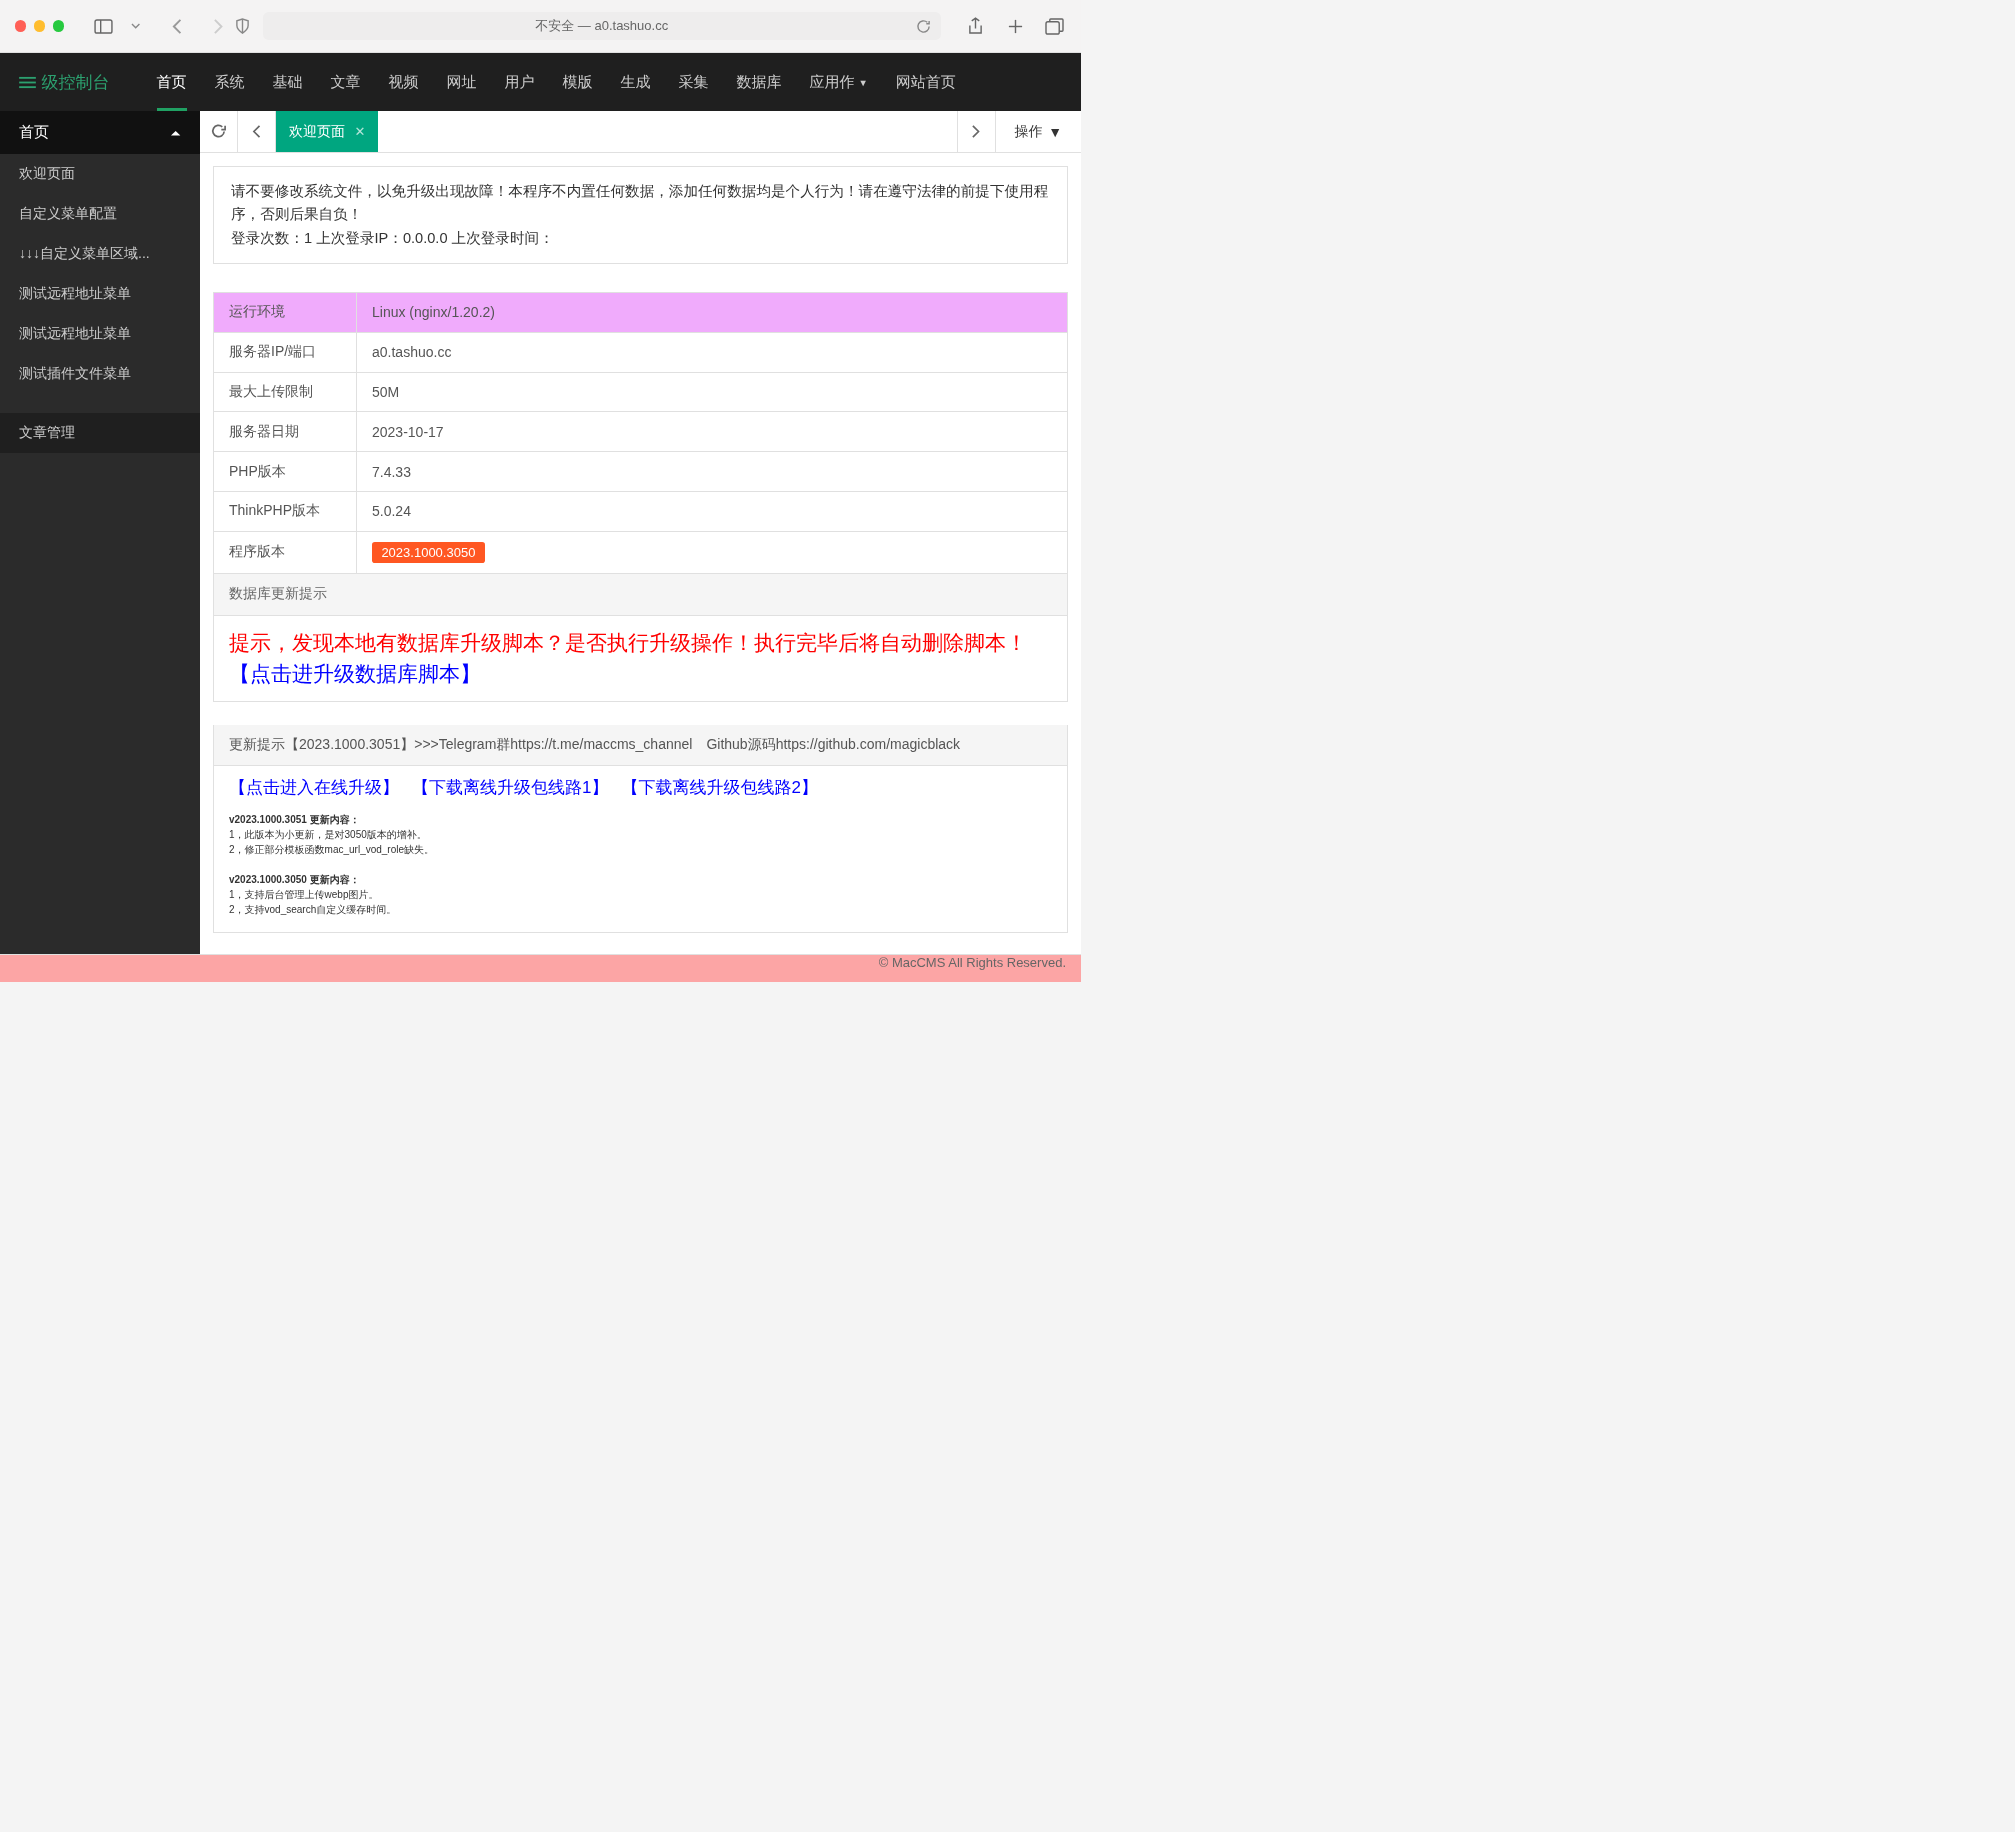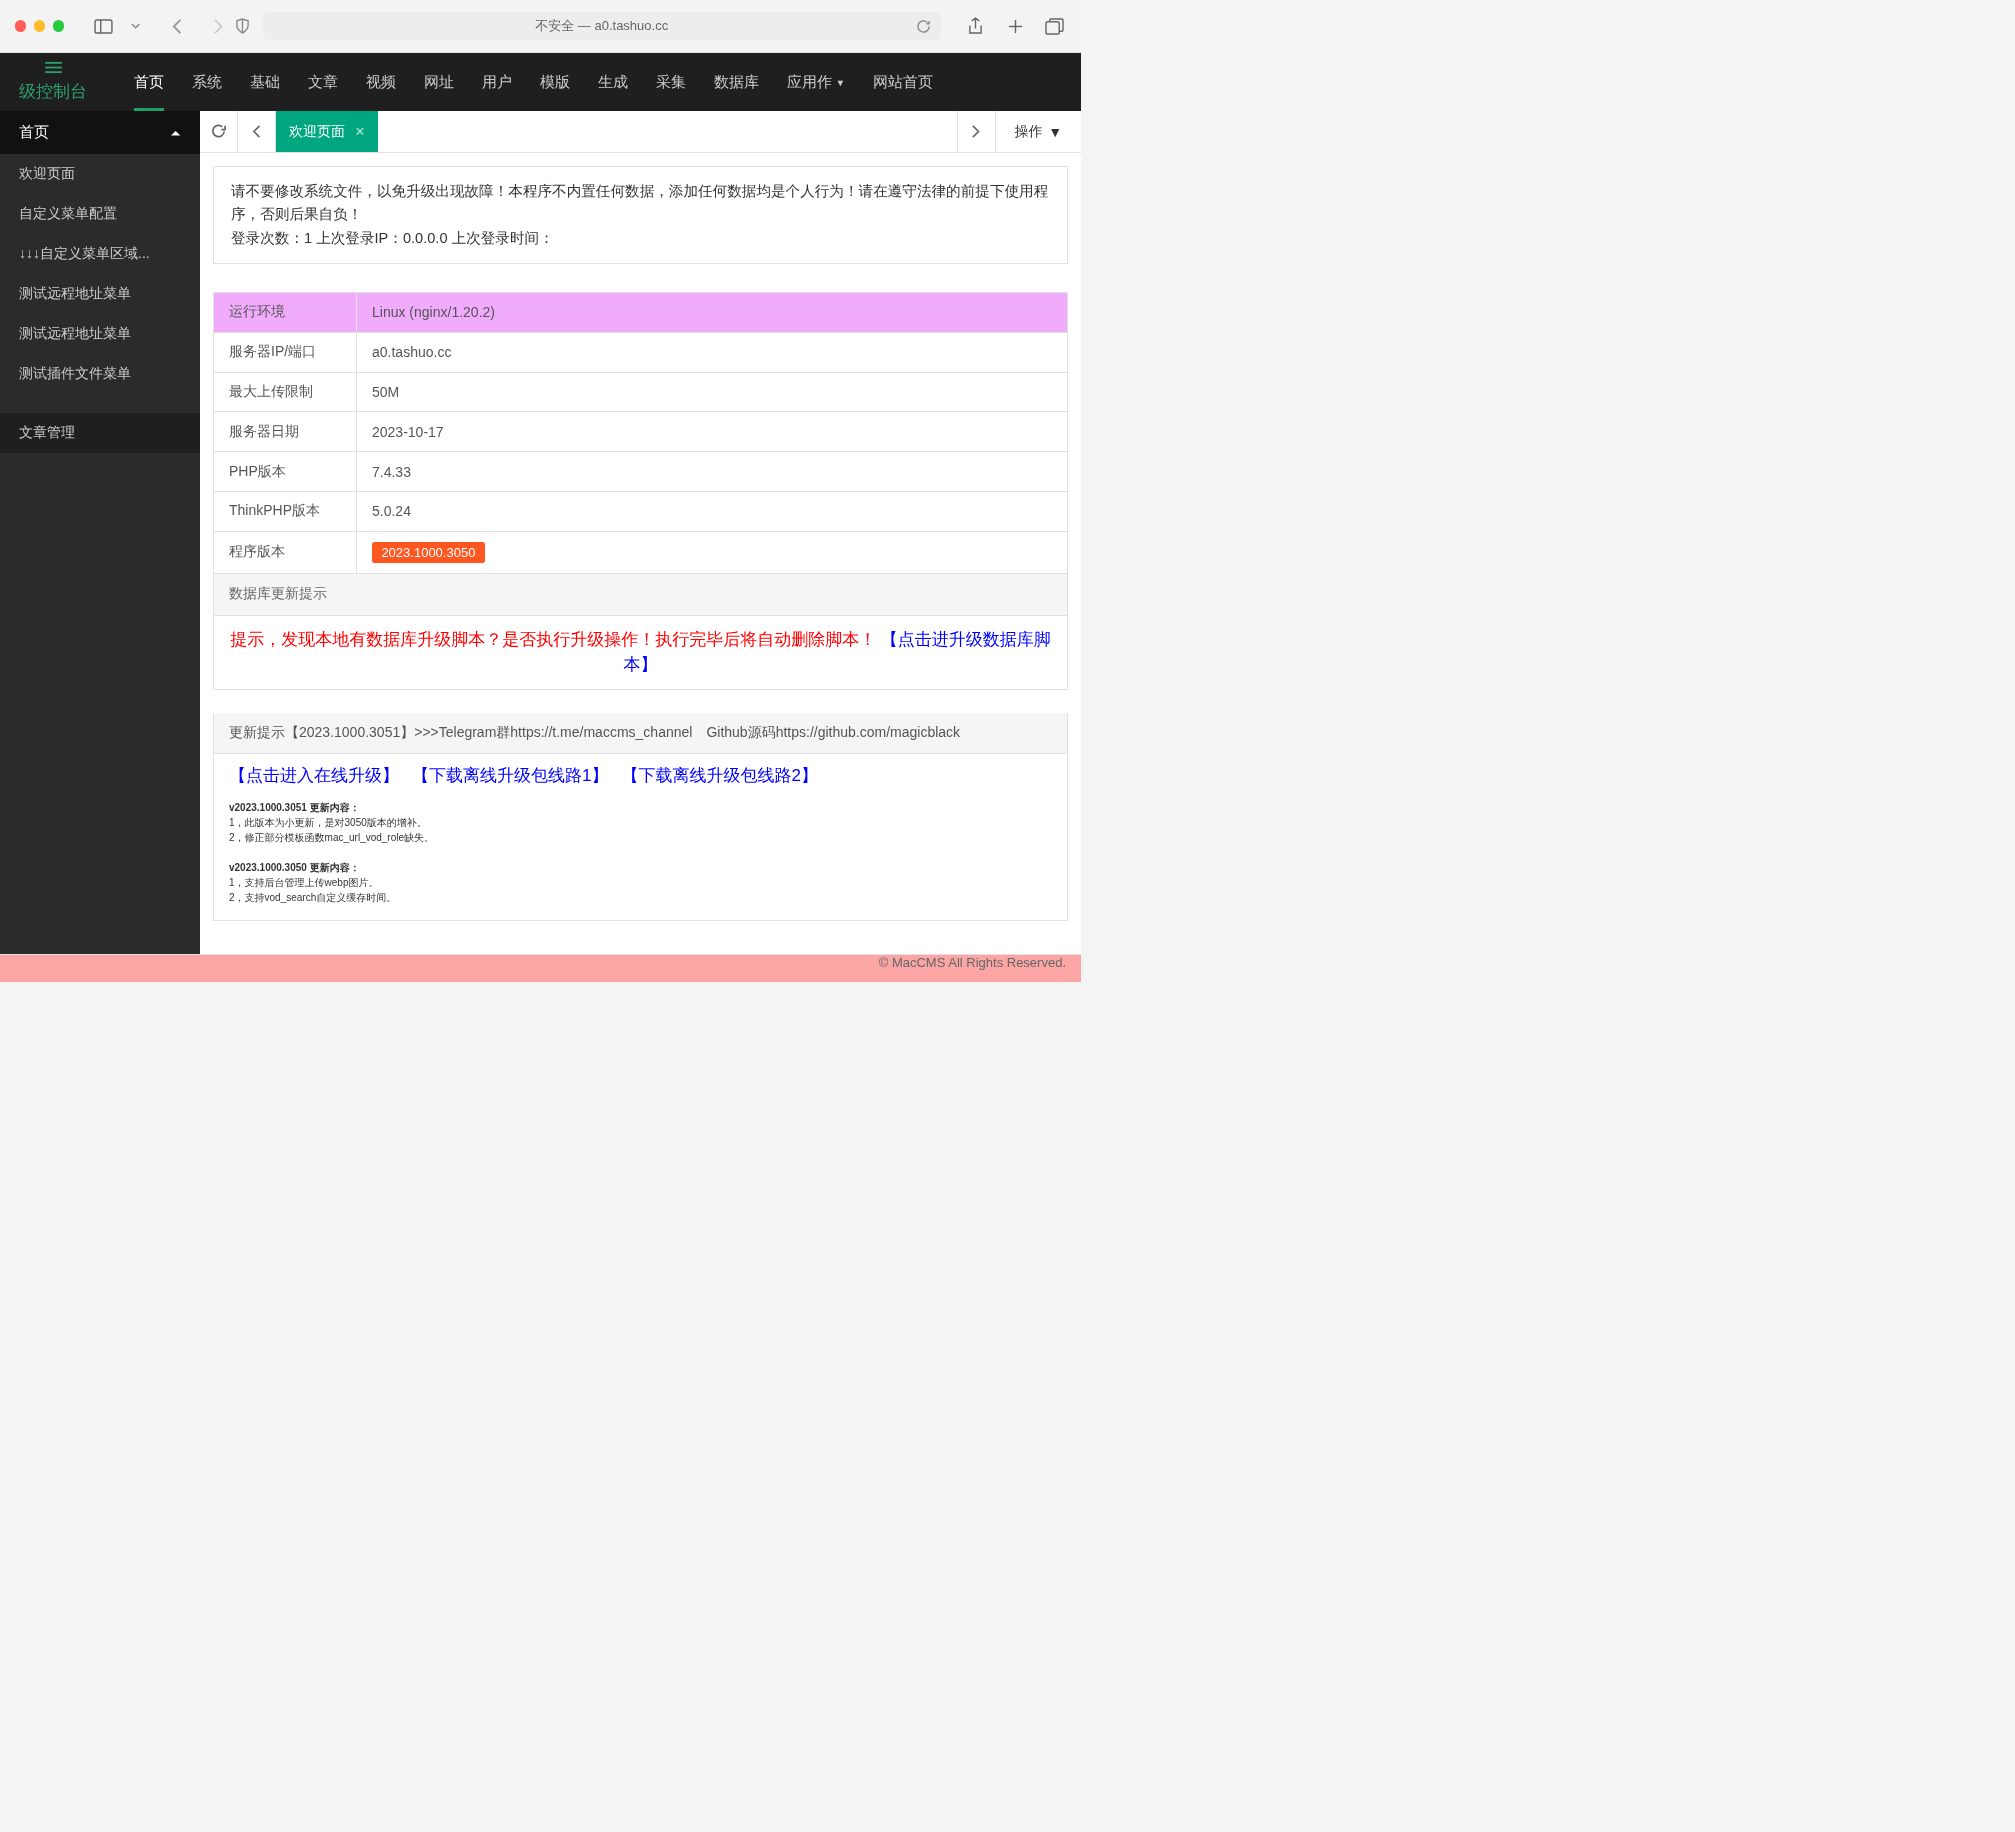--- a/index.html
+++ b/index.html
@@ -86,21 +86,20 @@
       padding: 0 19px;
     }
     .logo {
       color: #2ca06f;
       font-size: 17px;
       font-weight: 500;
       display: flex;
       align-items: center;
       gap: 5.6px;
       margin-right: 47px;
-      flex-direction: column;
     }
     .logo-icon {
       display: inline-block;
       width: 17px;
       height: 13px;
     }
     .top-nav-items {
       display: flex;
       gap: 28px;
       align-items: center;
@@ -263,23 +262,22 @@
       padding: 11.3px 15px;
       font-size: 14px;
       color: #666;
       border: 0.9px solid #e0e0e0;
       border-top: none;
     }
     .db-notice-body {
       padding: 11.3px 15px;
       border: 0.9px solid #e0e0e0;
       border-top: none;
-      font-size: 17px;
+      font-size: 21px;
       line-height: 1.5;
-      text-align: center;
     }
     .red-text { color: #ff0000; font-weight: 500; }
     .blue-text { color: #0000ff; font-weight: 500; }
     .update-notice-header {
       background: #f5f5f5;
       padding: 11.3px 15px;
       font-size: 14px;
       color: #555;
       border: 0.9px solid #e0e0e0;
       border-top: none;

